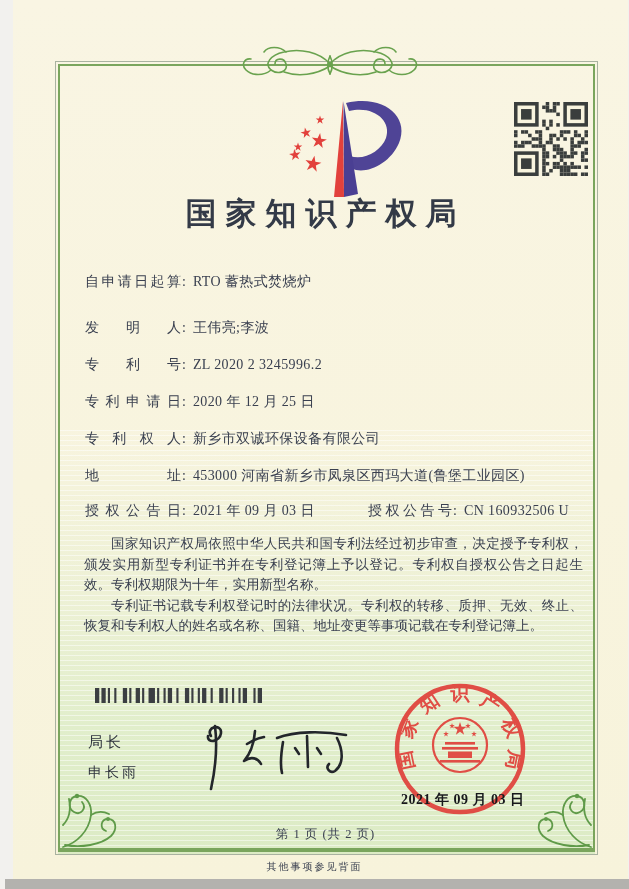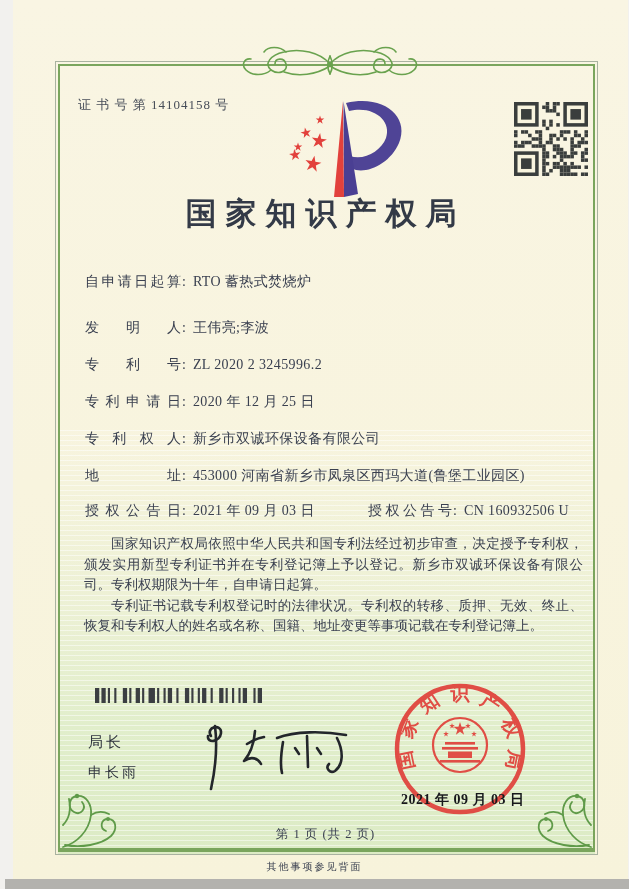--- a/index.html
+++ b/index.html
@@ -76,21 +76,20 @@
     <g fill="none" stroke="#5f9a49" stroke-width="1.8" stroke-linecap="round">
       <path d="M6,66 C20,62 32,50 34,34 C35,23 29,14 20,15 C12,16 10,27 17,31 C24,35 30,27 25,21"></path>
       <path d="M8,64 C24,67 44,64 54,55 C61,48 59,38 51,38 C44,38 42,47 49,50"></path>
       <path d="M6,44 C12,38 14,28 12,18"></path>
       <circle cx="20" cy="15" r="2.2" fill="#5f9a49" stroke="none"></circle>
       <circle cx="51" cy="38" r="2" fill="#5f9a49" stroke="none"></circle>
       <path d="M34,34 C40,30 46,30 52,33"></path>
     </g>
   </svg>
 
-  <div class="abs cert-no">证 书 号 第 14104158 号</div>
 
   <svg class="abs" style="left:268px;top:93px" width="150" height="110" viewBox="0 0 150 110">
     <defs>
       <path id="star" d="M0,-1 L0.224,-0.309 L0.951,-0.309 L0.363,0.118 L0.588,0.809 L0,0.382 L-0.588,0.809 L-0.363,0.118 L-0.951,-0.309 L-0.224,-0.309 Z"></path>
     </defs>
     <g fill="#e2413c">
       <use href="#star" transform="translate(52,27) scale(4.5)"></use>
       <use href="#star" transform="translate(38,40) scale(5.5) rotate(-12)"></use>
       <use href="#star" transform="translate(51,48) scale(8) rotate(8)"></use>
       <use href="#star" transform="translate(30,54) scale(4.5)"></use>
@@ -258,21 +257,21 @@
     <span class="f-label">地址</span><span class="f-colon">:</span><span class="f-value">453000 河南省新乡市凤泉区西玛大道(鲁堡工业园区)</span>
   </div>
   <div class="frow" style="top:502px">
     <span class="f-label">授权公告日</span><span class="f-colon">:</span><span class="f-value">2021 年 09 月 03 日</span>
     <span class="pair2">
       <span class="f-label">授权公告号</span><span class="f-colon">:</span><span class="f-value">CN 160932506 U</span>
     </span>
   </div>
 
   <div class="abs paras">
-    <p>国家知识产权局依照中华人民共和国专利法经过初步审查，决定授予专利权，颁发实用新型专利证书并在专利登记簿上予以登记。新乡市双诚环保设备有限公司。专利权期限为十年，自申请日起算。</p>
+    <p>国家知识产权局依照中华人民共和国专利法经过初步审查，决定授予专利权，颁发实用新型专利证书并在专利登记簿上予以登记。专利权自授权公告之日起生效。专利权期限为十年，实用新型名称。</p>
     <p>专利证书记载专利权登记时的法律状况。专利权的转移、质押、无效、终止、恢复和专利权人的姓名或名称、国籍、地址变更等事项记载在专利登记簿上。</p>
   </div>
 
   <svg id="barcode-svg" class="abs" style="left:95px;top:688px" width="167" height="15" viewBox="0 0 167 15">
       <rect x="0" y="0" width="4.282051282051282" height="15" fill="#3b3e42"></rect>
       <rect x="6.423076923076923" y="0" width="4.282051282051282" height="15" fill="#3b3e42"></rect>
       <rect x="12.846153846153845" y="0" width="2.141025641025641" height="15" fill="#3b3e42"></rect>
       <rect x="19.269230769230766" y="0" width="2.141025641025641" height="15" fill="#3b3e42"></rect>
       <rect x="27.833333333333332" y="0" width="4.282051282051282" height="15" fill="#3b3e42"></rect>
       <rect x="34.256410256410255" y="0" width="2.141025641025641" height="15" fill="#3b3e42"></rect>

